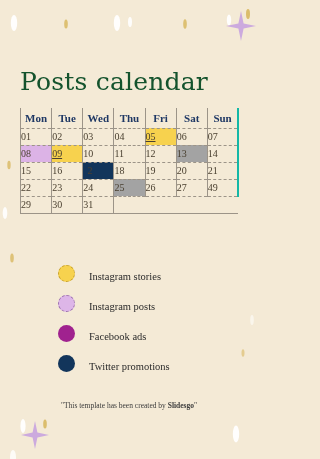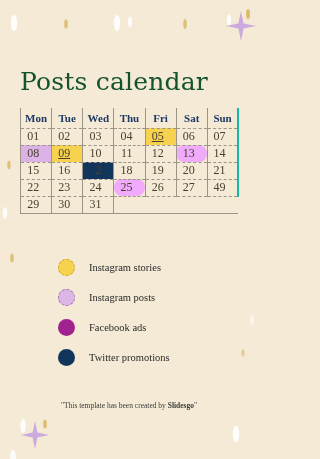--- a/index.html
+++ b/index.html
@@ -48,22 +48,22 @@
   }
   table.calendar {
     border-collapse: collapse;
     width: 218px;
     table-layout: fixed;
   }
   table.calendar td,
   table.calendar th {
     width: 31.14px;
     height: 17px;
-    padding: 0 12px 0 0;
-    font-size: 12px;
+    padding: 0 21px 0 0;
+    font-size: 10px;
     color: #4a4030;
     text-align: right;
     vertical-align: middle;
     border-left: 1px solid #9c9488;
     border-bottom: 1px dashed #9c9488;
     font-family: "Liberation Serif", serif;
     box-sizing: border-box;
   }
   table.calendar th {
     font-size: 11px;
@@ -88,32 +88,32 @@
     background: transparent;
   }
   table.calendar td.endcap {
     border-left: 1px solid #9c9488;
     border-right: none;
     border-bottom: none;
     background: transparent;
   }
   td.hl-yellow { background: #f7d24e; text-decoration: underline; }
   td.hl-lav    { background: #dcb3e6; }
-  td.hl-mag    { background: #f0abfc; color: #f4ead6; border-radius: 8px; }
+  td.hl-mag    { background: #a3a3a3; color: #f4ead6; }
   td.hl-navy   { background: #12355b; color: #f4ead6; }
 
   
   .legend {
     position: absolute;
     left: 58px;
     top: 252px;
   }
   .legend-row {
     display: flex;
-    align-items: center;
+    align-items: flex-end;
     height: 30px;
   }
   .legend-dot {
     width: 17px;
     height: 17px;
     border-radius: 50%;
     flex: 0 0 auto;
     box-sizing: border-box;
   }
   .dot-yellow { background: #f7d24e; border: 1.5px dashed #c9a227; }

